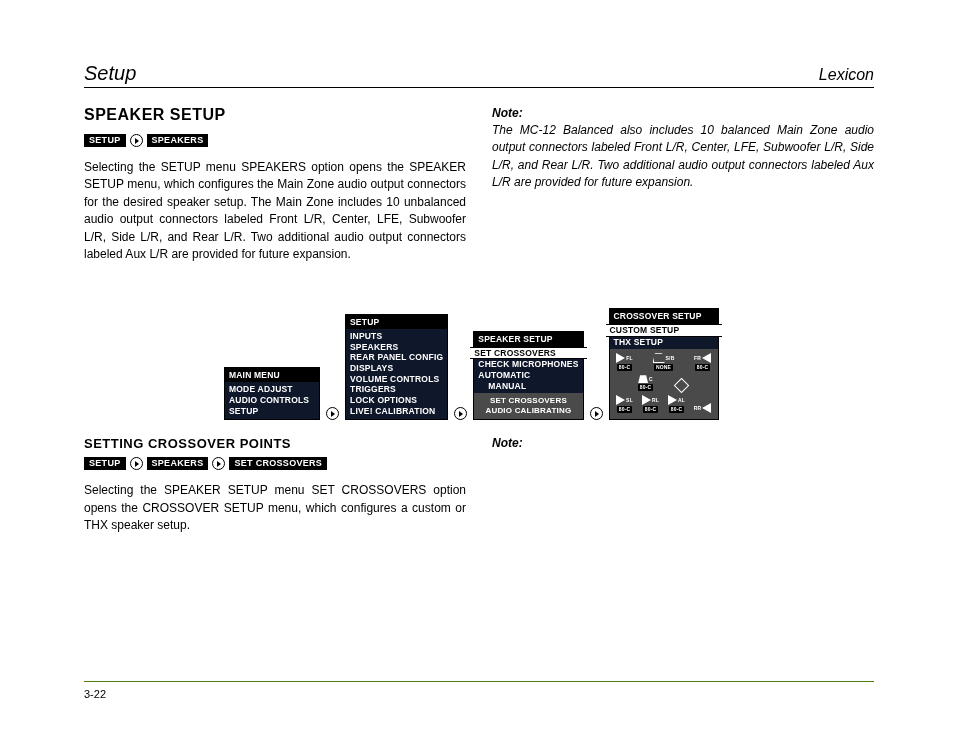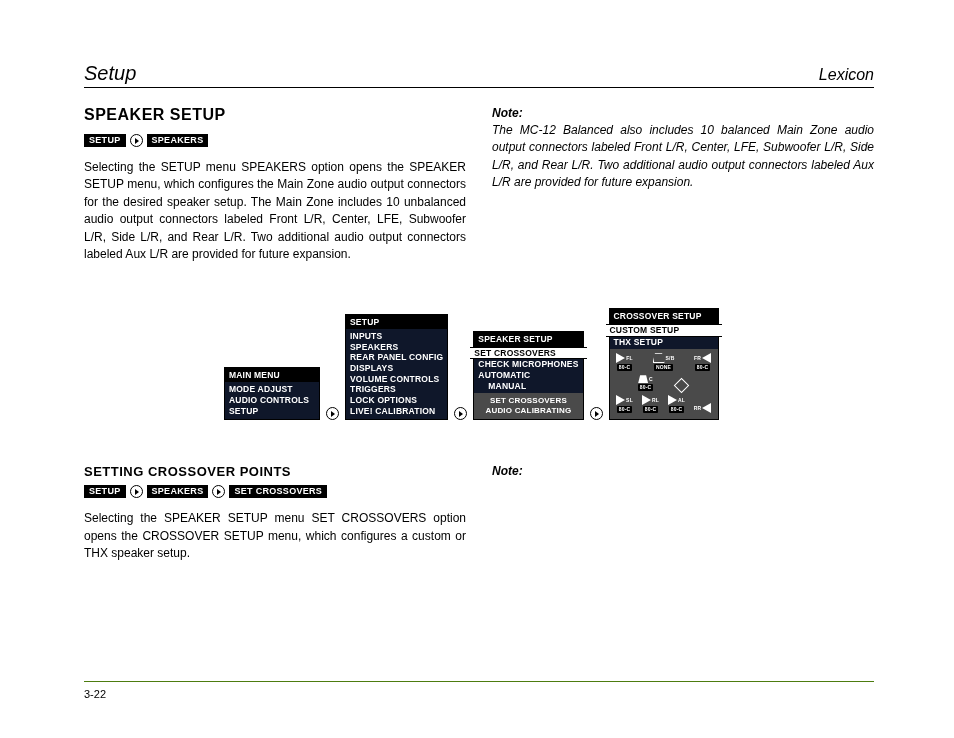--- a/index.html
+++ b/index.html
@@ -364,21 +364,21 @@
                 <span class="spk-side">RR</span>
                 <span class="spk-tri left"></span>
               </div>
           </div>
         </div>
       </div>
     </div>
 
   </div>
 
-  <div class="two-col" style="margin-top:44px;">
+  <div class="two-col" style="margin-top:16px;">
     <div class="col">
       <h2 class="section">SETTING CROSSOVER POINTS</h2>
       <div class="crumb-row">
         <span class="crumb">SETUP</span>
         <span class="crumb-arrow">
             <span class="crumb-arrow-inner"></span>
           </span>
         <span class="crumb">SPEAKERS</span>
         <span class="crumb-arrow">
             <span class="crumb-arrow-inner"></span>

